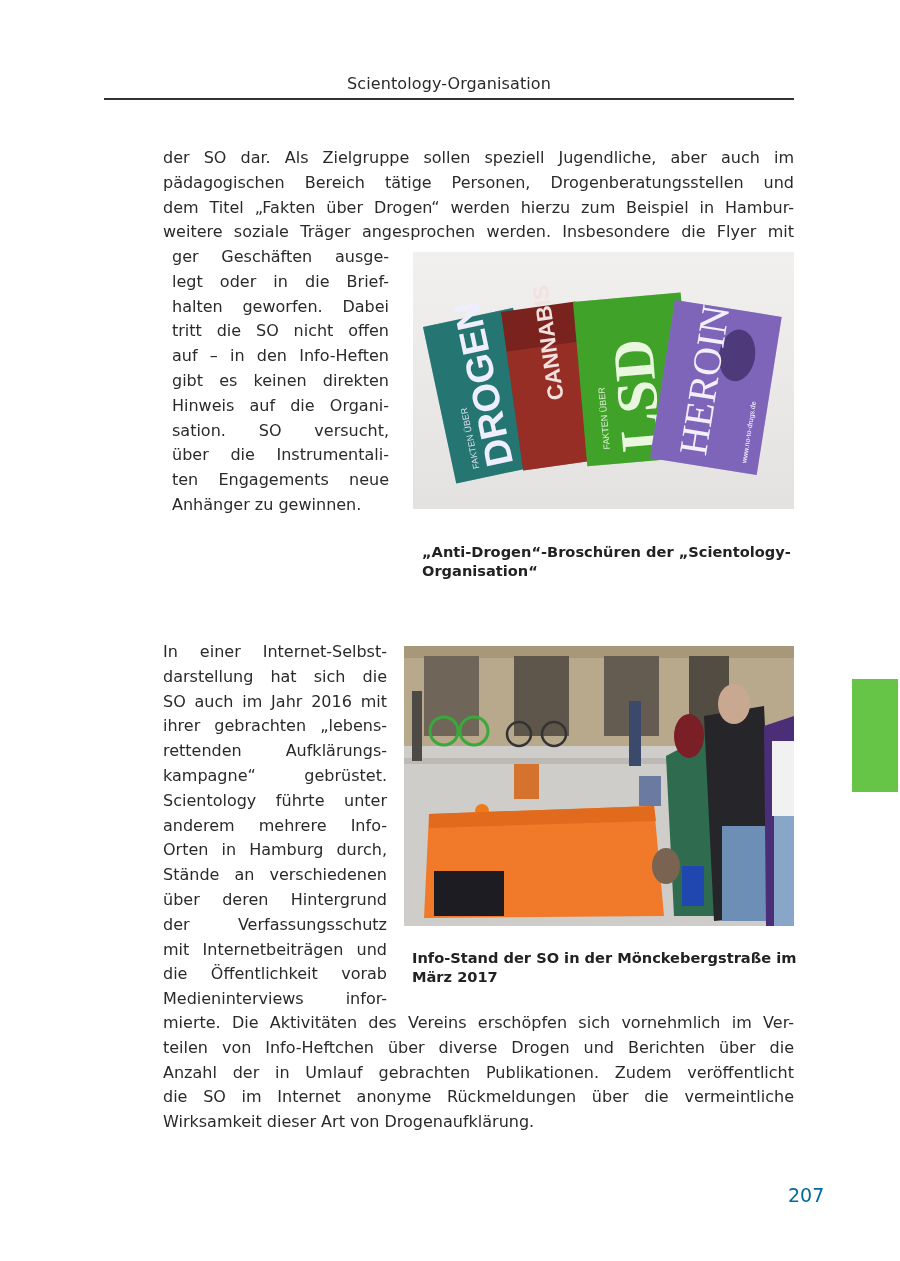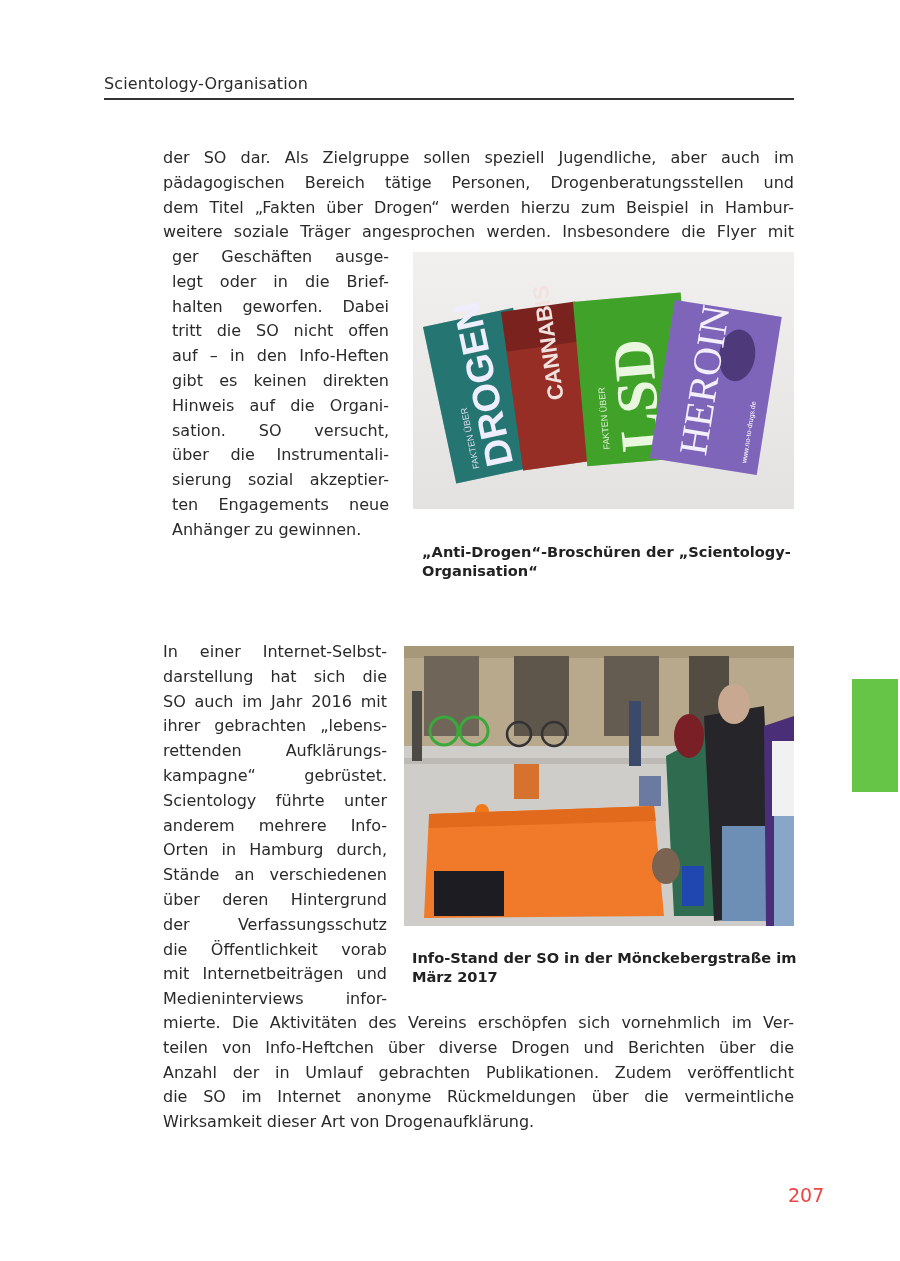--- a/index.html
+++ b/index.html
@@ -1,35 +1,35 @@
 <!DOCTYPE html>
 <html><head>
 <meta charset="utf-8">
 <style>
   html, body { margin: 0; padding: 0; background: #ffffff; }
   body { width: 900px; height: 1261px; position: relative; overflow: hidden;
          font-family: "DejaVu Sans", "Liberation Sans", sans-serif; color: #2a2a2a; }
-  .running-head { position: absolute; left: 104px; top: 74px; width: 690px; text-align: left;
+  .running-head { position: absolute; left: 104px; top: 74px; width: 690px; text-align: center;
                   font-size: 16px; color: #2a2a2a; letter-spacing: 0.1px; }
   .head-rule { position: absolute; left: 104px; top: 98px; width: 690px; height: 1.5px; background: #333; }
   .para { position: absolute; font-size: 16px; line-height: 24.8px; text-align: justify; margin: 0; }
   .para span.l { display: block; text-align: justify; text-align-last: justify; white-space: nowrap; }
   .para span.last { text-align-last: left; }
   .p1 { left: 163px; top: 146px; width: 631px; }
   .p2 { left: 172px; top: 245px; width: 217px; }
   .p3 { left: 163px; top: 640px; width: 224px; }
   .p4 { left: 163px; top: 1011px; width: 631px; }
   .figure { position: absolute; overflow: hidden; }
   .fig1 { left: 413px; top: 252px; width: 381px; height: 257px; background: #ecebea; }
   .fig2 { left: 404px; top: 646px; width: 390px; height: 280px; background: #c9c3b8; }
   .caption { position: absolute; font-size: 14.6px; line-height: 19px; font-weight: bold; color: #222; margin: 8px; }
   .cap1 { left: 414px; top: 534px; width: 390px; }
   .cap2 { left: 404px; top: 940px; width: 400px; }
   .thumb-tab { position: absolute; left: 852px; top: 679px; width: 46px; height: 113px; background: #66c447; }
-  .page-number { position: absolute; left: 788px; top: 1184px; font-size: 19px; color: #ef4444; }
+  .page-number { position: absolute; left: 788px; top: 1184px; font-size: 19px; color: #0369a1; }
 </style>
 </head>
 <body>
 
 <div class="running-head">Scientology-Organisation</div>
 <div class="head-rule"></div>
 
 <p class="para p1">
   <span class="l">der SO dar. Als Zielgruppe sollen speziell Jugendliche, aber auch im</span>
   <span class="l">pädagogischen Bereich tätige Personen, Drogenberatungsstellen und</span>
@@ -40,21 +40,20 @@
 <p class="para p2">
   <span class="l">ger Geschäften ausge-</span>
   <span class="l">legt oder in die Brief-</span>
   <span class="l">halten geworfen. Dabei</span>
   <span class="l">tritt die SO nicht offen</span>
   <span class="l">auf – in den Info-Heften</span>
   <span class="l">gibt es keinen direkten</span>
   <span class="l">Hinweis auf die Organi-</span>
   <span class="l">sation. SO versucht,</span>
   <span class="l">über die Instrumentali-</span>
-  <span class="l">sierung sozial akzeptier-</span>
   <span class="l">ten Engagements neue</span>
   <span class="l last">Anhänger zu gewinnen.</span>
 </p>
 
 <div class="figure fig1">
   <svg width="381" height="257" viewBox="0 0 381 257">
     <defs>
       <linearGradient id="bg1" x1="0" y1="0" x2="0" y2="1">
         <stop offset="0" stop-color="#f1f0ef"></stop>
           <stop offset="1" stop-color="#e4e2e1"></stop>
@@ -98,22 +97,22 @@
   <span class="l">SO auch im Jahr 2016 mit</span>
   <span class="l">ihrer gebrachten „lebens-</span>
   <span class="l">rettenden Aufklärungs-</span>
   <span class="l">kampagne“ gebrüstet.</span>
   <span class="l">Scientology führte unter</span>
   <span class="l">anderem mehrere Info-</span>
   <span class="l">Orten in Hamburg durch,</span>
   <span class="l">Stände an verschiedenen</span>
   <span class="l">über deren Hintergrund</span>
   <span class="l">der Verfassungsschutz</span>
+  <span class="l">mit Internetbeiträgen und</span>
   <span class="l">die Öffentlichkeit vorab</span>
-  <span class="l">mit Internetbeiträgen und</span>
   <span class="l">Medieninterviews infor-</span>
 </p>
 
 <div class="figure fig2">
   <svg width="390" height="280" viewBox="0 0 390 280">
     <rect width="390" height="100" fill="#b9a98c"></rect>
     <rect x="0" y="0" width="390" height="12" fill="#a8987a"></rect>
     <rect x="20" y="10" width="55" height="80" fill="#6f6558"></rect>
     <rect x="110" y="10" width="55" height="80" fill="#5e564b"></rect>
     <rect x="200" y="10" width="55" height="80" fill="#645c50"></rect>

